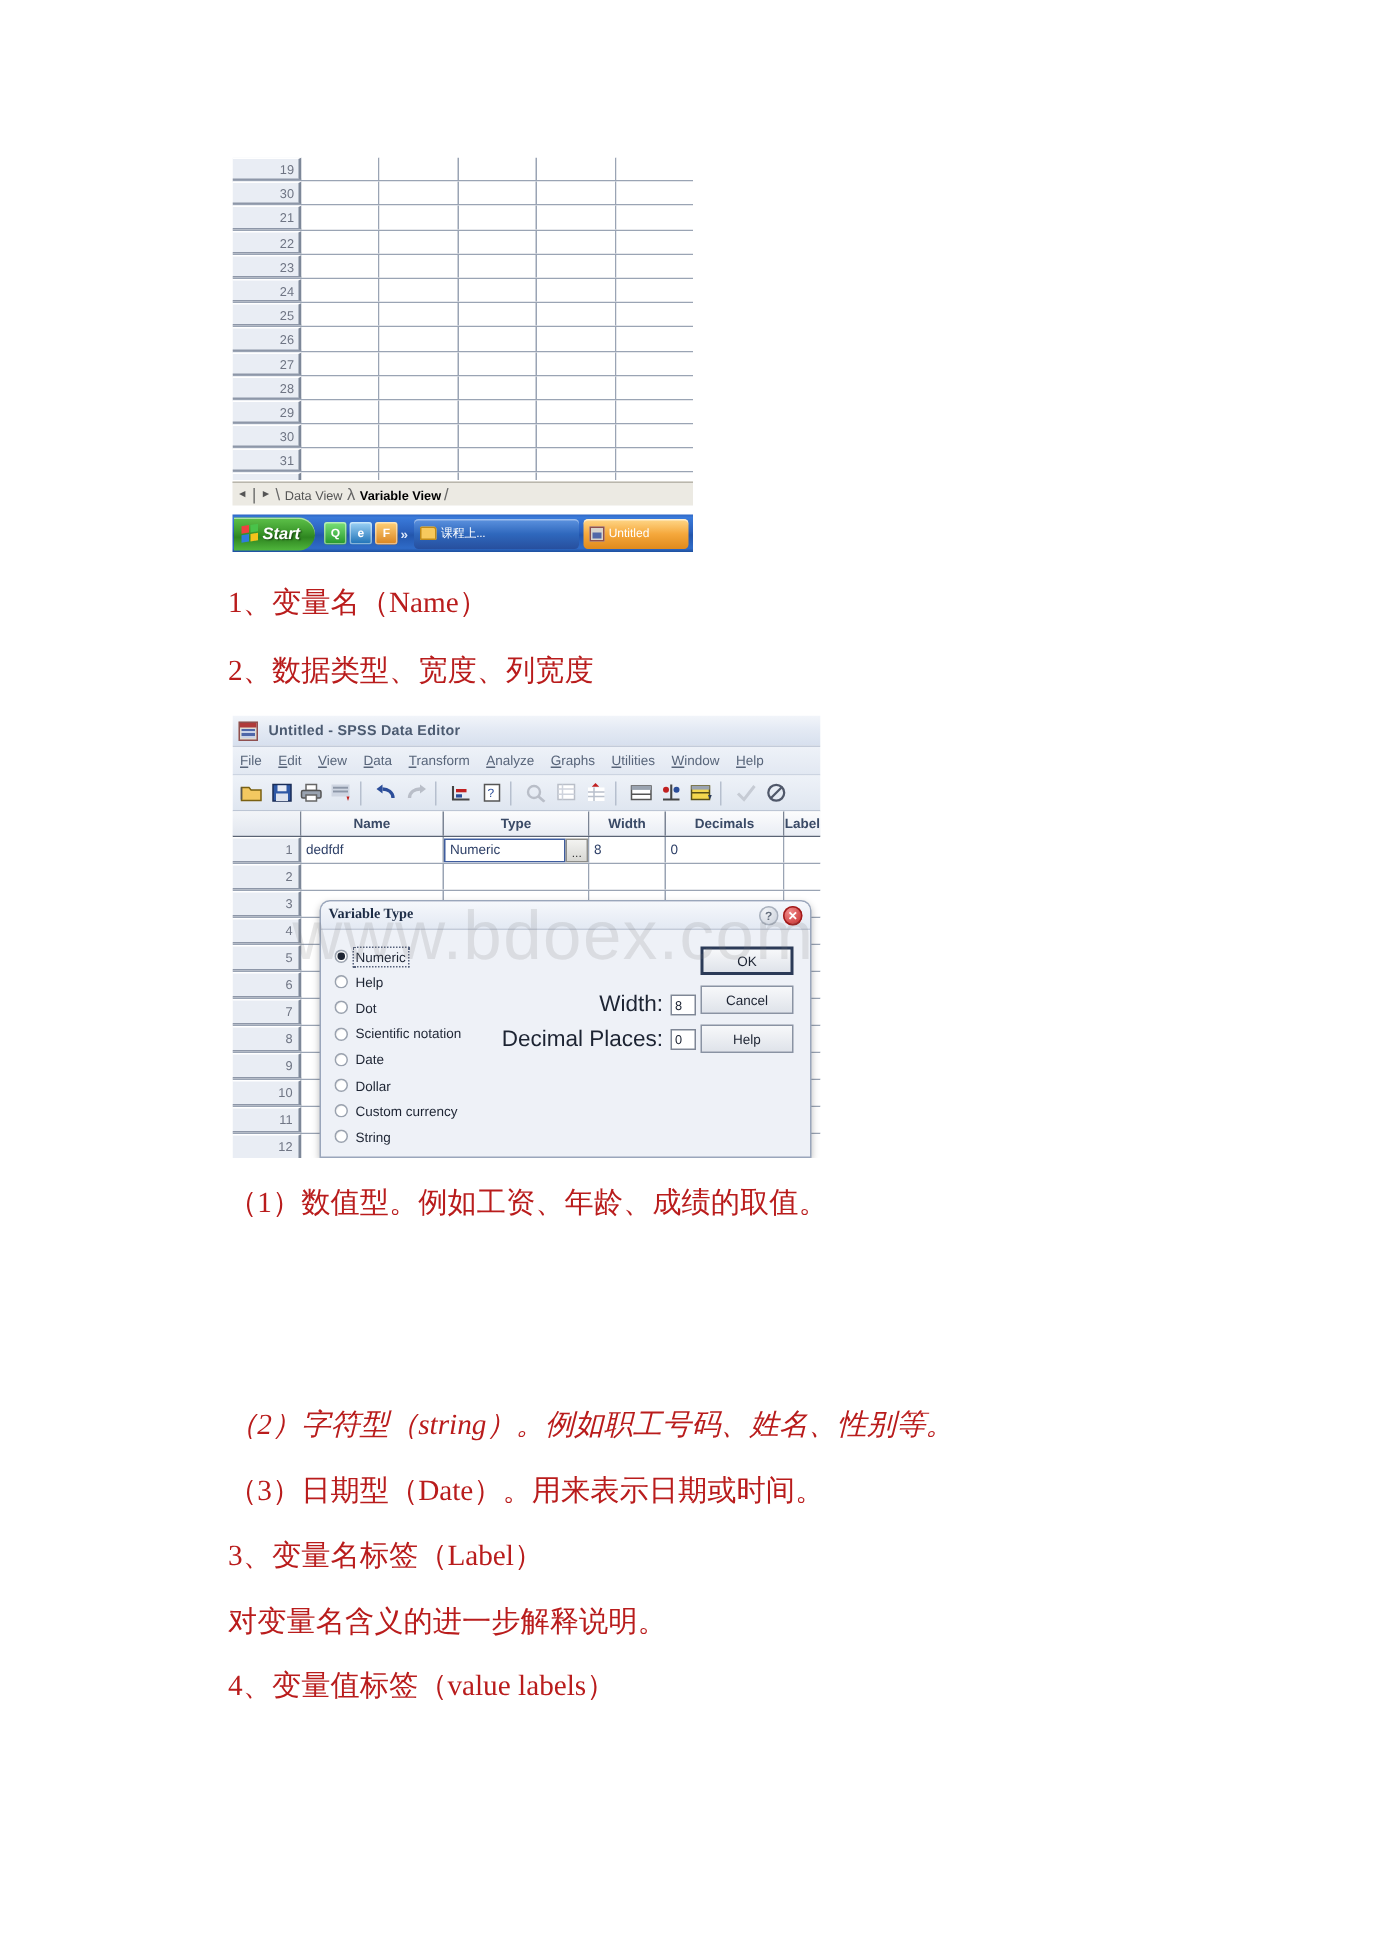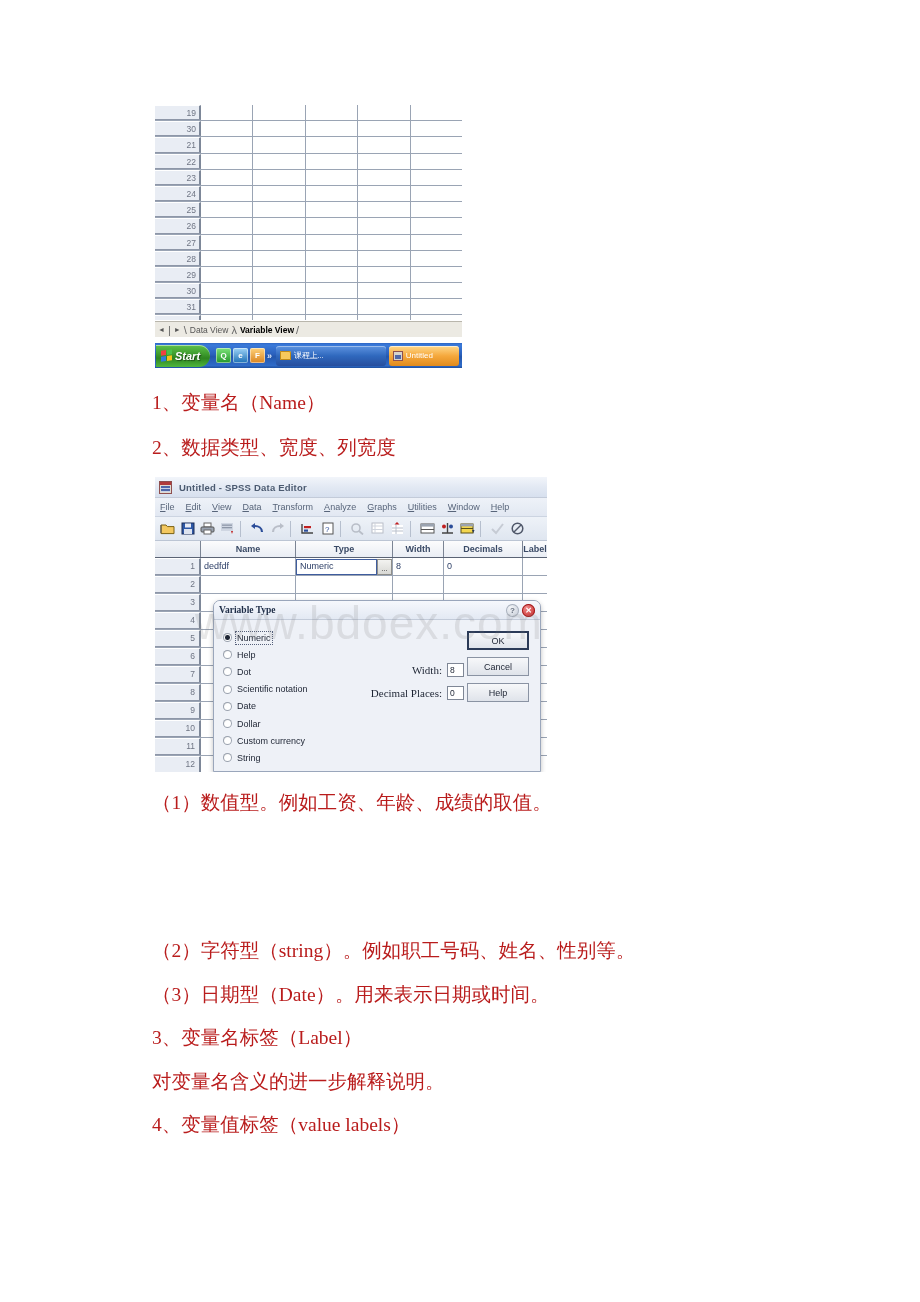--- a/index.html
+++ b/index.html
@@ -362,22 +362,22 @@
     white-space: nowrap;
   }
   .radio-row.sel .radio-label {
     outline: 1px dotted #55607a;
     outline-offset: 1px;
   }
 
   .fields { position: absolute; left: 120px; top: 38px; width: 130px; }
   .field-row { display: flex; align-items: center; justify-content: flex-end; gap: 5px; height: 23px; }
   .field-label {
-    font-family: Liberation Serif, serif;
-    font-size: 11px; color: #1d2433;
+    font-family: Liberation Sans, sans-serif;
+    font-size: 15px; color: #1d2433;
     white-space: nowrap;
   }
   .field-box {
     width: 17px; height: 14px;
     background: #fff;
     border: 1px solid #7f8796;
     font-family: "Liberation Sans", sans-serif;
     font-size: 8.5px; color: #1d2433;
     line-height: 12px; padding-left: 2px;
   }
@@ -918,19 +918,19 @@
         </div>
       </div>
     </div>
   </div>
 
   <div class="watermark">www.bdoex.com</div>
 
   <div class="txt" style="left:152px; top:790px;">（1）数值型。例如工资、年龄、成绩的取值。</div>
 
 
-  <div class="txt" style="left:152px; top:938px;">（2）字符型（string）。例如职工号码、姓名、性别等。</div>
+  <div class="txt" style="left:152px; top:938px;font-style:italic;">（2）字符型（string）。例如职工号码、姓名、性别等。</div>
   <div class="txt" style="left:152px; top:982px;">（3）日期型（Date）。用来表示日期或时间。</div>
   <div class="txt" style="left:152px; top:1025px;">3、变量名标签（Label）</div>
   <div class="txt" style="left:152px; top:1069px;"> 对变量名含义的进一步解释说明。</div>
   <div class="txt" style="left:152px; top:1112px;">4、变量值标签（value labels）</div>
 
 </div>
 
 </body></html>

